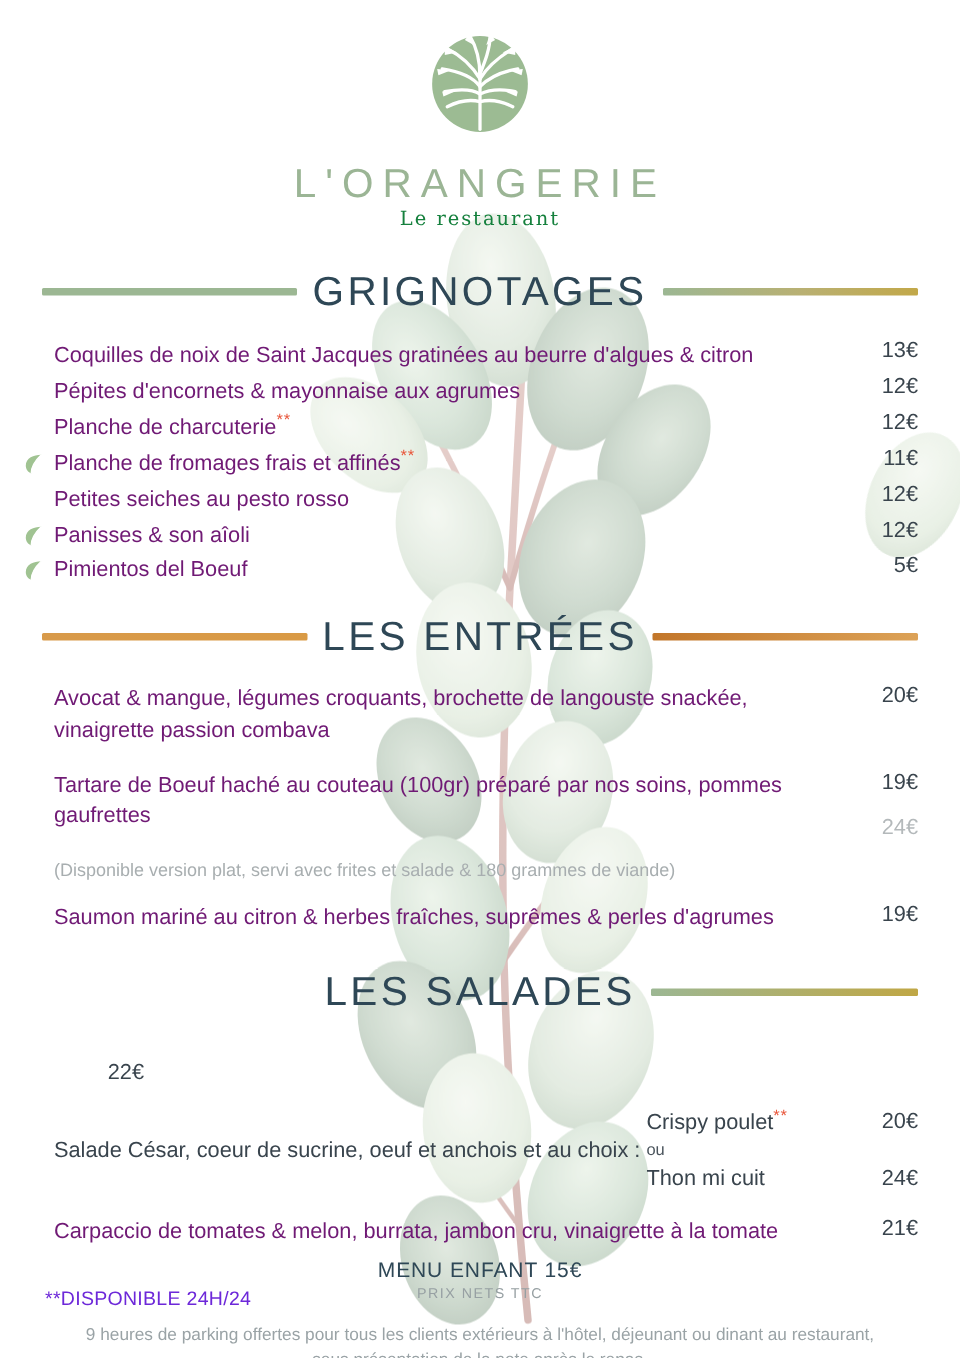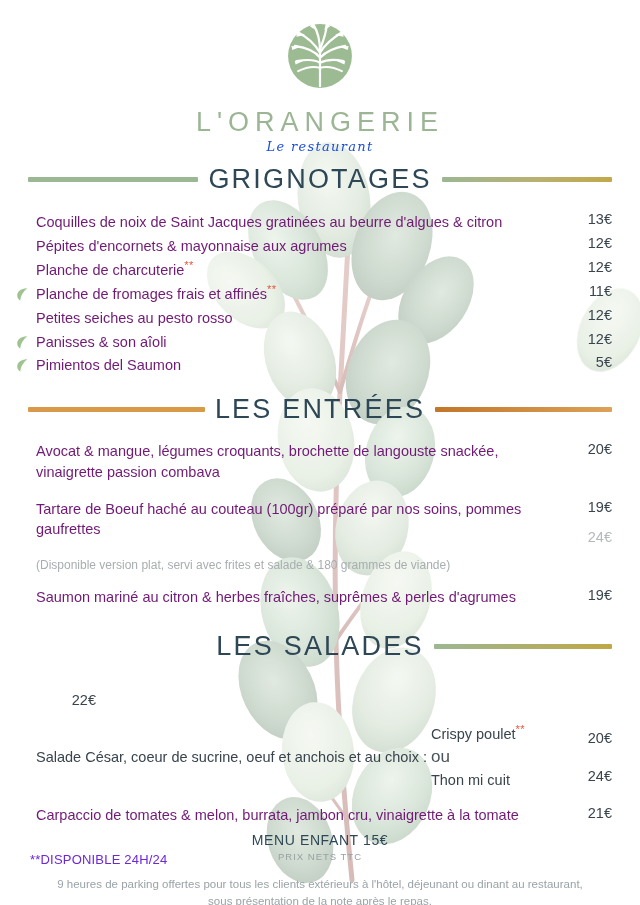--- a/index.html
+++ b/index.html
@@ -50,26 +50,25 @@
   }
   .brand-name {
     margin: 9px 0 0 0;
     font-size: 27px;
     letter-spacing: 6px;
     font-weight: 400;
     color: #9bb595;
     font-family: "Liberation Sans", sans-serif;
   }
   .brand-tagline {
-    margin: 1px 0 0 0;
+    margin: 1px 0 15px 0;
     font-size: 13px;
     letter-spacing: 1.3px;
-    color: #1d4ed8;
+    color: #15803d;
     font-family: "DejaVu Serif", serif;
-    font-style: italic;
   }
 
   
   .section-head {
     display: flex;
     align-items: center;
     gap: 10px;
     margin: 0 28px;
   }
   .rule {
@@ -148,21 +147,21 @@
     align-items: center;
     gap: 4px;
     min-width: 0;
   }
   .choice-lead { font-size: 14.5px; color: #39444d; }
   .choice-opts {
     font-size: 14.5px;
     line-height: 1.45;
     color: #39444d;
   }
-  .choice-or { font-size: 17px; color: #4a545c; }
+  .choice-or { font-size: 11px; color: #4a545c; }
 
   
   .gap-sm { height: 10px; }
   .gap-md { height: 16px; }
   .gap-lg { height: 22px; }
 
   
   .footer { position: relative; margin-top: 6px; }
   .kids-block { text-align: center; }
   .kids-title {
@@ -364,21 +363,21 @@
         </li>
 
         <li class="item">
           <span class="veg-slot">
             <svg class="leaf-icon" width="13" height="15" viewBox="0 0 13 15" xmlns="http://www.w3.org/2000/svg">
               <path d="M11.5 1.2C6.5 1.2 1.2 3.4 1.2 8.4c0 2.6 1.6 4.6 3.6 5.2 0-4.6 2.4-8 6.7-12.4z" fill="#8fb87f" opacity="0.85"></path>
               <path d="M11.5 1.2C7.6 4.9 4.9 9 4.8 13.6" stroke="#ffffff" stroke-width="0.9" fill="none"></path>
             </svg>
           </span>
           <span class="item-body">
-            <span class="item-name">Pimientos del Saumon</span><span class="asterisks"></span>
+            <span class="item-name">Pimientos del Boeuf</span><span class="asterisks"></span>
           </span>
           <span class="price-col">5€</span>
         </li>
 
       </ul>
     </section>
 
     <div class="gap-md"></div>
 
     <section>

